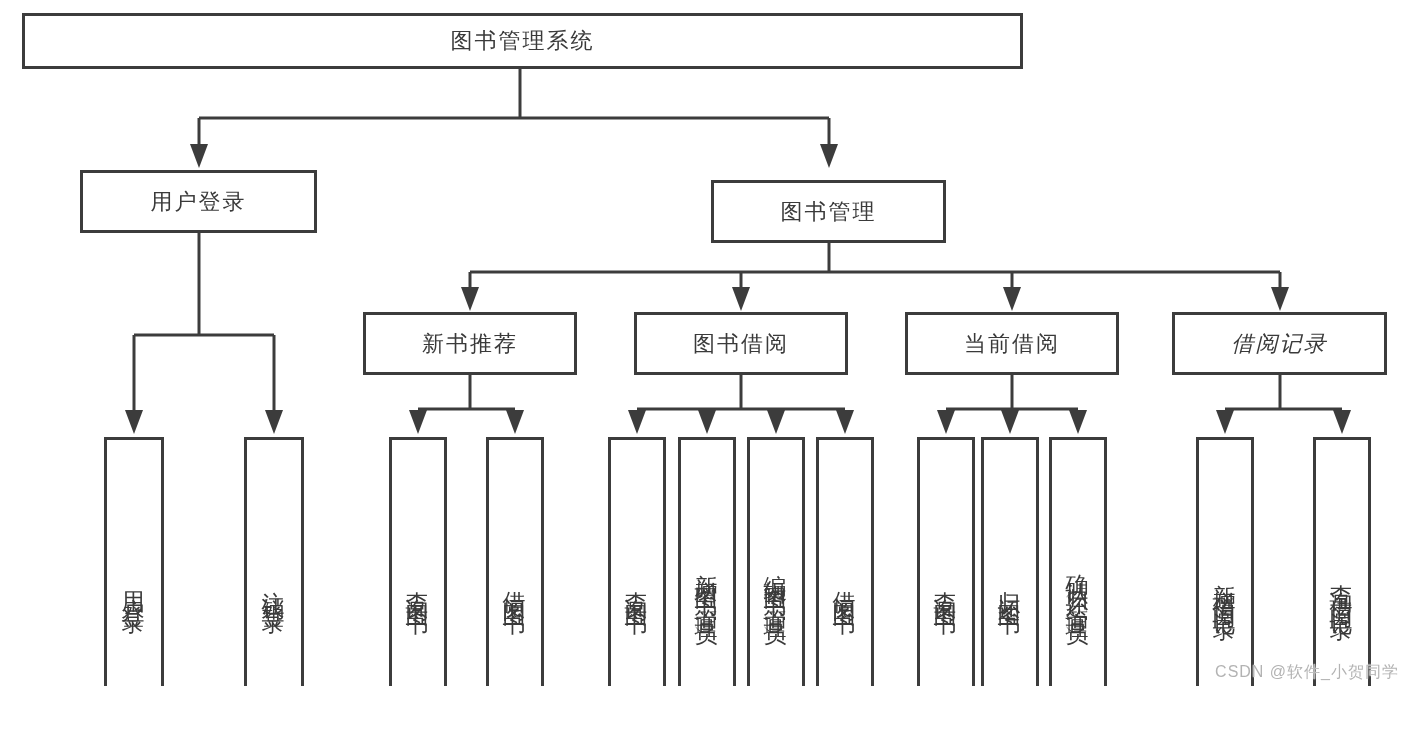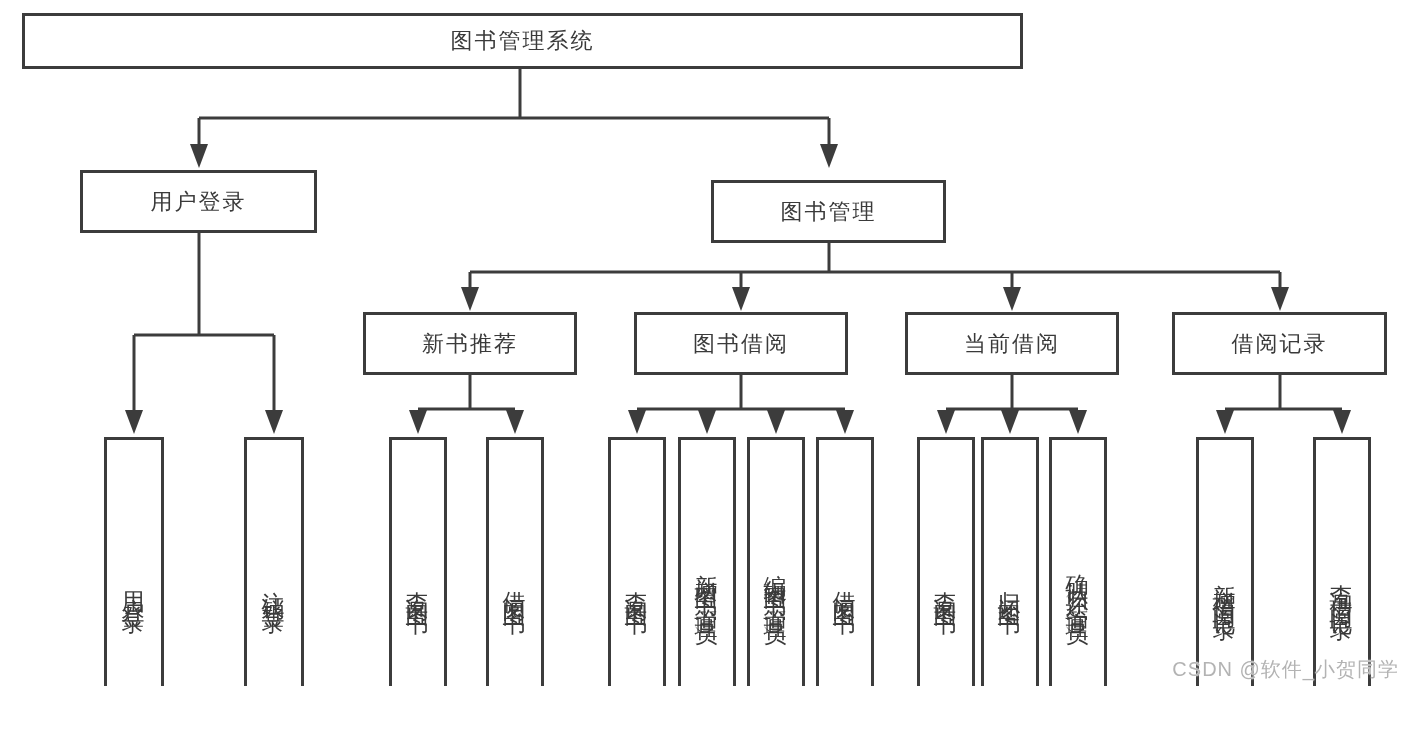--- a/index.html
+++ b/index.html
@@ -40,21 +40,21 @@
     writing-mode: vertical-rl;
     text-orientation: mixed;
     font-size: 23px;
     letter-spacing: 7px;
     white-space: normal;
   }
   .watermark {
     position: absolute;
     right: 6px;
     bottom: 3px;
-    font-size: 20px;
+    font-size: 16px;
     letter-spacing: 1px;
     color: #b3b3b3;
     text-shadow: 0 0 2px #ffffff, 0 0 1px #ffffff;
     z-index: 5;
   }
 </style>
 </head>
 <body>
 
 <div class="canvas">
@@ -113,21 +113,21 @@
   </svg>
 
   <div class="box" style="left:22px; top:13px; width:1001px; height:56px;">图书管理系统</div>
 
   <div class="box" style="left:80px; top:170px; width:237px; height:63px;">用户登录</div>
   <div class="box" style="left:711px; top:170px; width:235px; height:63px;margin-top:10px;">图书管理</div>
 
   <div class="box" style="left:363px; top:312px; width:214px; height:63px;">新书推荐</div>
   <div class="box" style="left:634px; top:312px; width:214px; height:63px;">图书借阅</div>
   <div class="box" style="left:905px; top:312px; width:214px; height:63px;text-align:center;">当前借阅</div>
-  <div class="box" style="left:1172px; top:312px; width:215px; height:63px;">借阅记录</div>
+  <div class="box" style="left:1172px; top:312px; width:215px; height:63px;font-style:italic;">借阅记录</div>
 
   <div class="box leaf" style="left:104px; top:437px; width:60px; height:300px;">用户登录</div>
   <div class="box leaf" style="left:244px; top:437px; width:60px; height:300px;">注销登录</div>
 
   <div class="box leaf" style="left:389px; top:437px; width:58px; height:300px;">查询图书</div>
   <div class="box leaf" style="left:486px; top:437px; width:58px; height:300px;">借阅图书</div>
 
   <div class="box leaf" style="left:608px; top:437px; width:58px; height:300px;">查询图书</div>
   <div class="box leaf" style="left:678px; top:437px; width:58px; height:300px;">新增图书（管理员）</div>
   <div class="box leaf" style="left:747px; top:437px; width:58px; height:300px;">编辑图书（管理员）</div>

